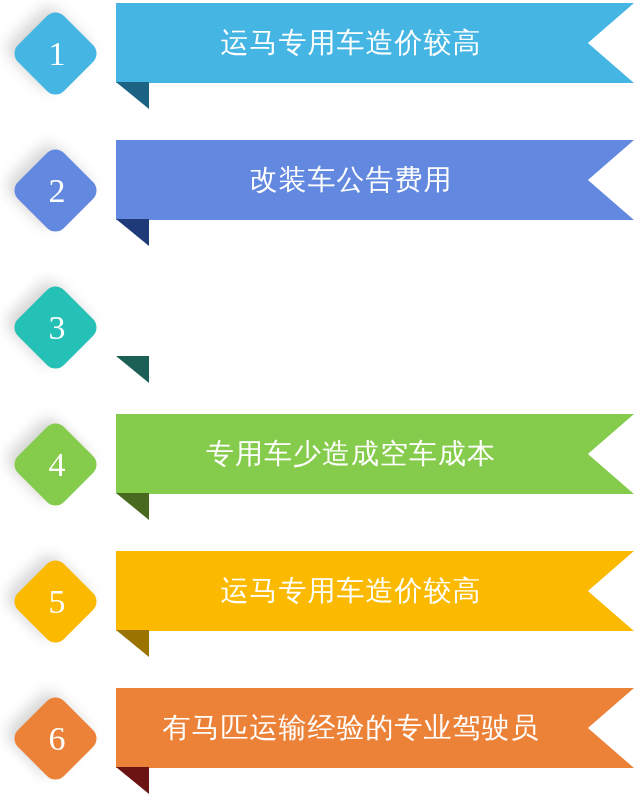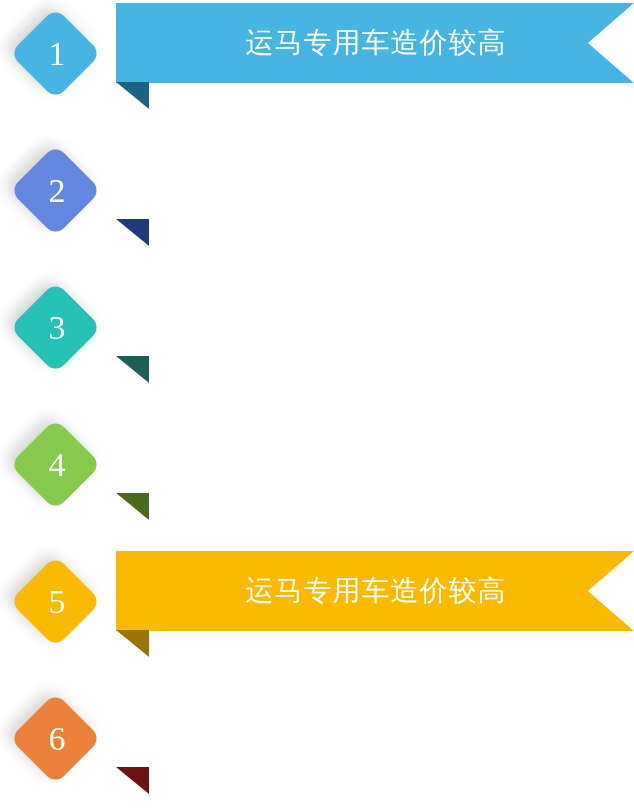--- a/index.html
+++ b/index.html
@@ -104,21 +104,20 @@
     height: 80px;
     display: flex;
     align-items: center;
     justify-content: center;
     color: #ffffff;
     font-size: 28px;
     font-weight: 400;
     letter-spacing: 1px;
     white-space: nowrap;
     font-family: "Liberation Sans", "DejaVu Sans", sans-serif;
-    padding-left: 25px;
   }
 
   
   .fold {
     position: absolute;
     left: 116px;
     top: 82px;
     width: 33px;
     height: 27px;
     -webkit-clip-path: polygon(0% 0%, 100% 0%, 100% 100%);
@@ -142,38 +141,46 @@
     </div>
     <div class="fold" style="background: rgb(28, 98, 131);"></div>
   </div>
 
   <div class="step-row" style="top:137px;">
     <div class="badge-wrap">
       <div class="badge-shadow"></div>
       <div class="badge" style="background: rgb(98, 136, 224);"></div>
       <div class="badge-num">2</div>
     </div>
+    <div class="banner">
+      <div class="banner-shape" style="background: rgb(98, 136, 224);"></div>
+      <div class="banner-label">改装车公告费用</div>
+    </div>
     <div class="fold" style="background: rgb(30, 58, 120);"></div>
   </div>
 
   <div class="step-row" style="top:274px;">
     <div class="badge-wrap">
       <div class="badge-shadow"></div>
       <div class="badge" style="background: rgb(37, 193, 182);"></div>
       <div class="badge-num">3</div>
     </div>
     <div class="fold" style="background: rgb(27, 95, 85);"></div>
   </div>
 
   <div class="step-row" style="top:411px;">
     <div class="badge-wrap">
       <div class="badge-shadow"></div>
       <div class="badge" style="background: rgb(133, 203, 76);"></div>
       <div class="badge-num">4</div>
     </div>
+    <div class="banner">
+      <div class="banner-shape" style="background: rgb(133, 203, 76);"></div>
+      <div class="banner-label">专用车少造成空车成本</div>
+    </div>
     <div class="fold" style="background: rgb(73, 105, 31);"></div>
   </div>
 
   <div class="step-row" style="top:548px;">
     <div class="badge-wrap">
       <div class="badge-shadow"></div>
       <div class="badge" style="background: rgb(251, 186, 0);"></div>
       <div class="badge-num">5</div>
     </div>
     <div class="banner">
@@ -182,16 +189,20 @@
     </div>
     <div class="fold" style="background: rgb(154, 115, 0);"></div>
   </div>
 
   <div class="step-row" style="top:685px;">
     <div class="badge-wrap">
       <div class="badge-shadow"></div>
       <div class="badge" style="background: rgb(236, 130, 55);"></div>
       <div class="badge-num">6</div>
     </div>
+    <div class="banner">
+      <div class="banner-shape" style="background: rgb(236, 130, 55);"></div>
+      <div class="banner-label">有马匹运输经验的专业驾驶员</div>
+    </div>
     <div class="fold" style="background: rgb(107, 20, 20);"></div>
   </div>
 
 </div>
 
 </body></html>

